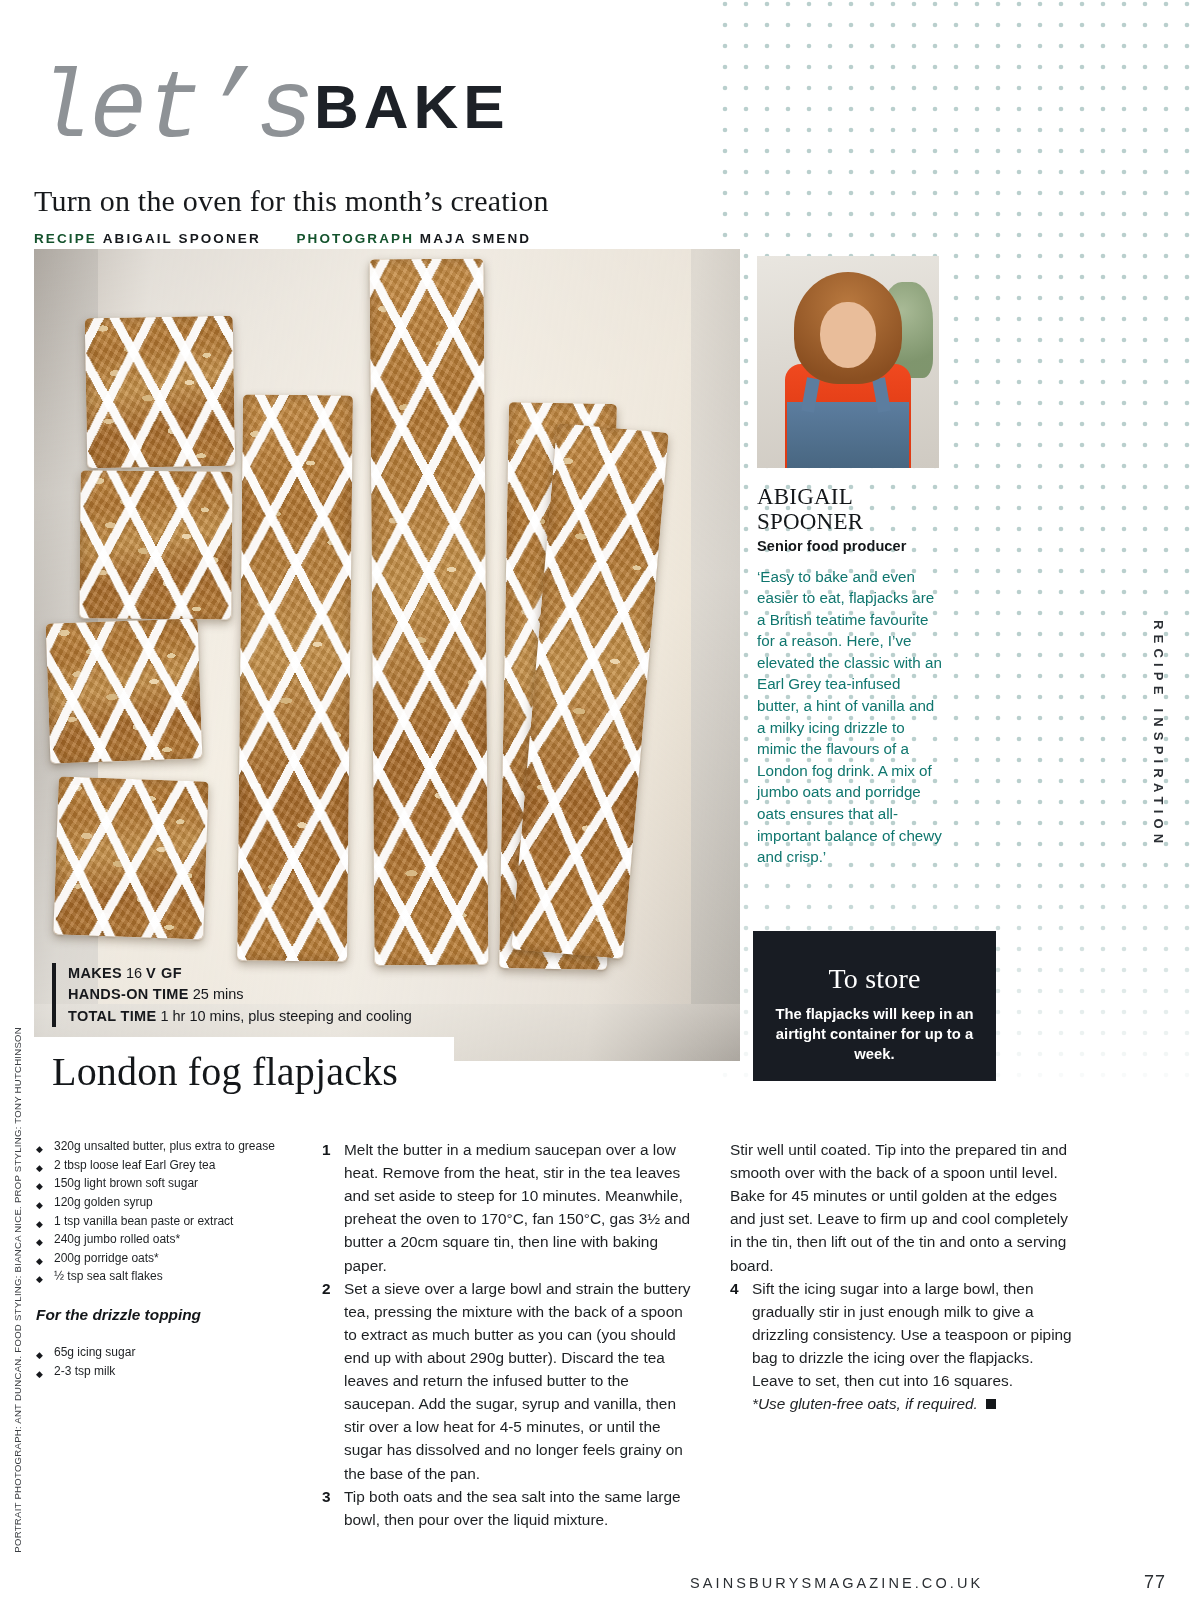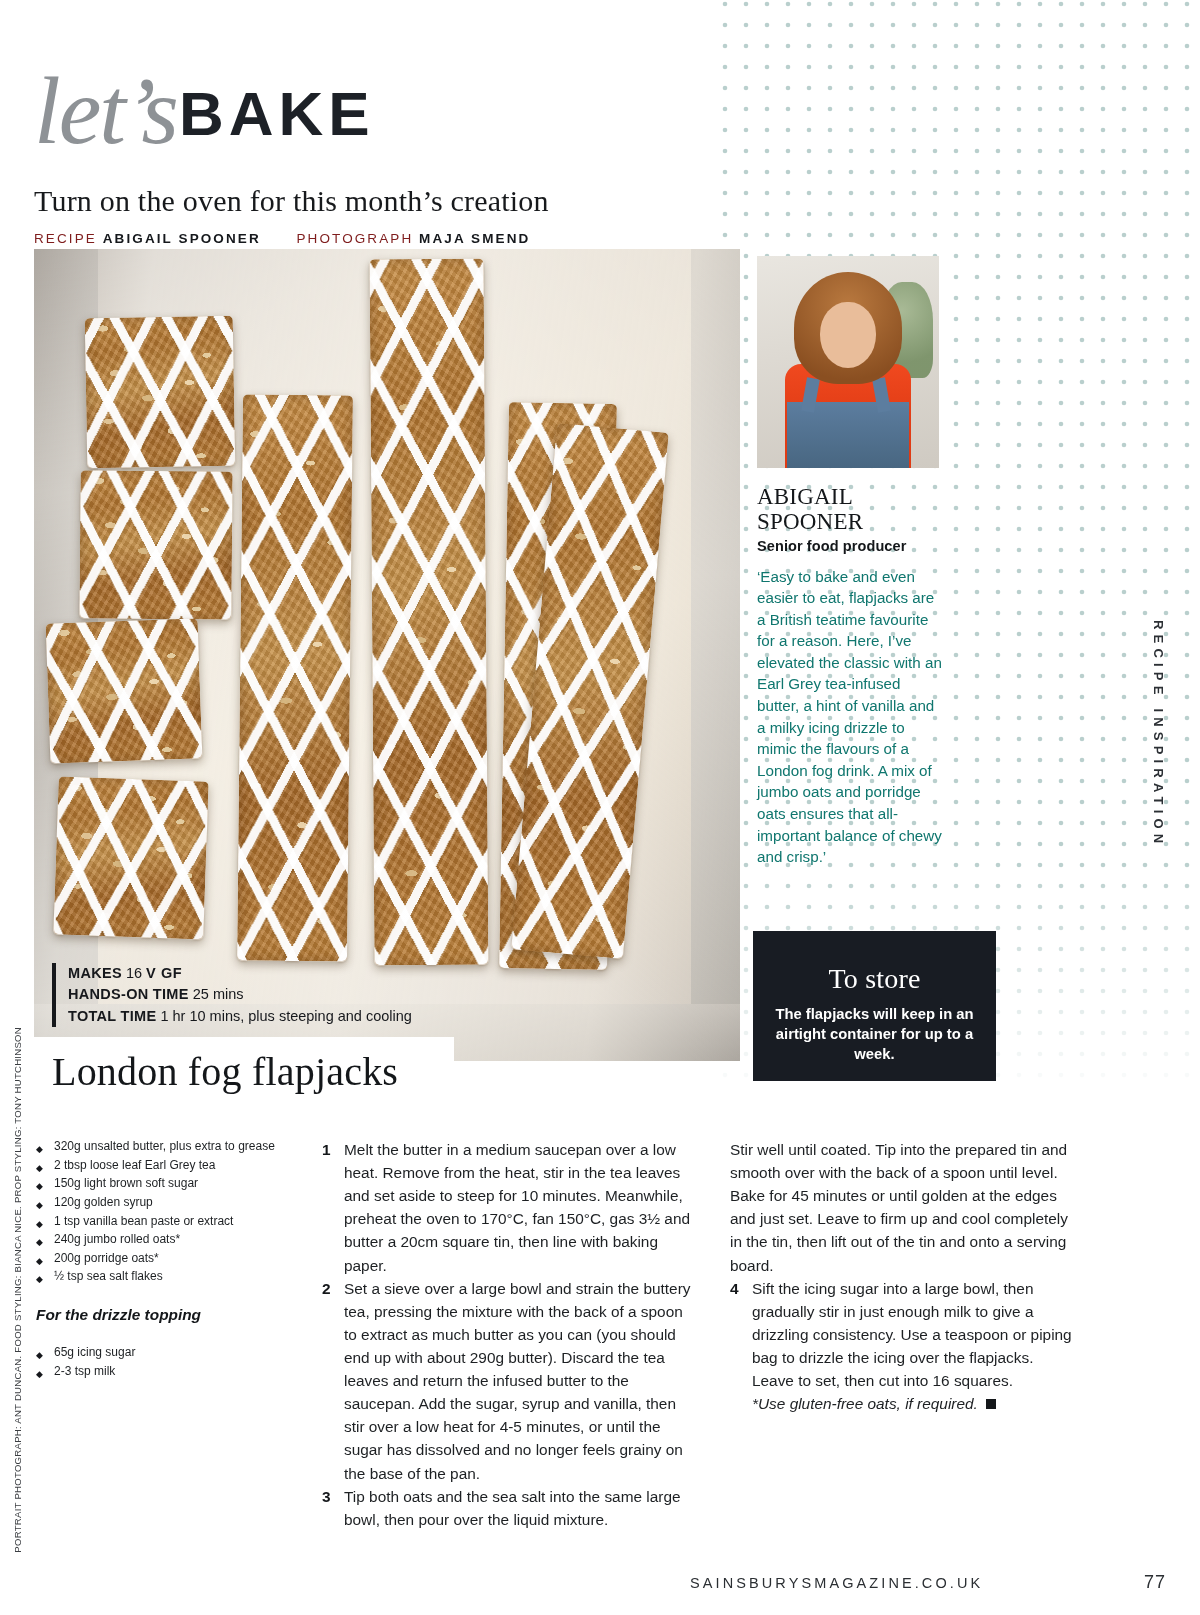--- a/index.html
+++ b/index.html
@@ -37,21 +37,21 @@
     left: 34px;
     top: 62px;
     width: 620px;
   }
   .lets-bake {
     display: flex;
     align-items: baseline;
     height: 96px;
   }
   .lets {
-    font-family: Liberation Serif, serif;
+    font-family: Liberation Mono, monospace;
     font-style: italic;
     font-size: 96px;
     line-height: 0.9;
     color: #8e9296;
     letter-spacing: -2px;
     position: relative;
     top: 6px;
   }
   .bake {
     font-family: "Liberation Sans", sans-serif;
@@ -69,21 +69,21 @@
     color: #17191c;
     margin-top: 26px;
     letter-spacing: 0.2px;
   }
   .credits {
     margin-top: 13px;
     font-size: 13.5px;
     letter-spacing: 2.1px;
     color: #2a2d31;
   }
-  .credits .lbl { font-weight: 400; color: #7f1d1d; }
+  .credits .lbl { font-weight: 700; color: #14532d; }
   .credits .nm  { font-weight: 700; color: #15181c; }
   .credits .gap { display:inline-block; width: 24px; }
 
   
   .hero {
     position: absolute;
     left: 34px;
     top: 249px;
     width: 706px;
     height: 812px;

